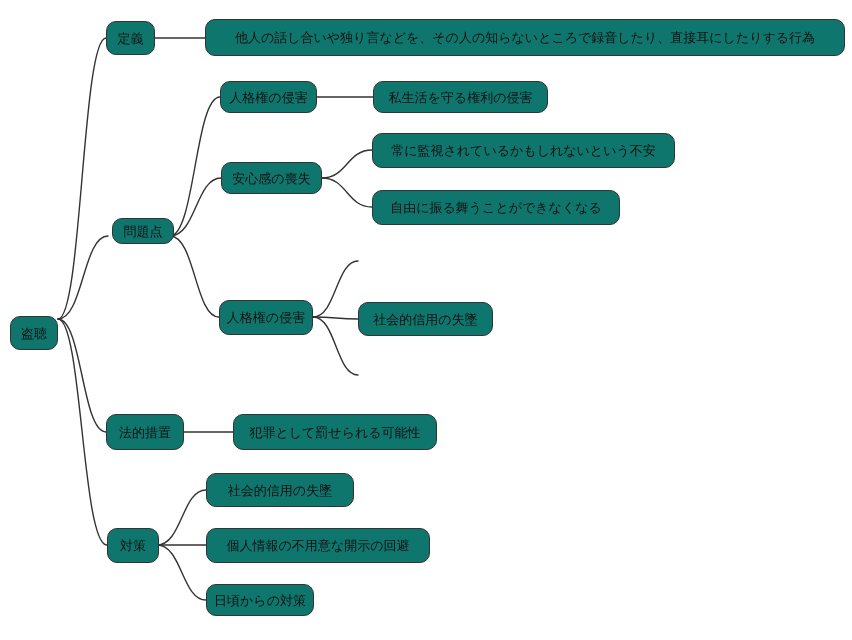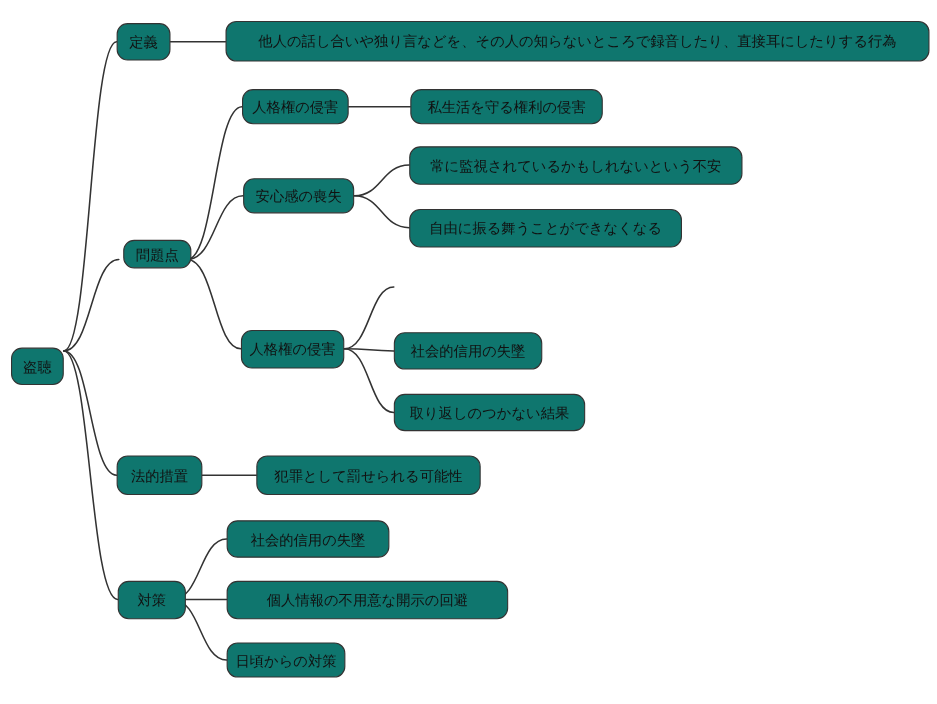--- a/index.html
+++ b/index.html
@@ -106,41 +106,38 @@
 
   <div class="node" style="left:219px;top:300px;width:94px;height:35px">
     <span class="lbl">人格権の侵害</span>
   </div>
 
 
   <div class="node" style="left:358px;top:302px;width:135px;height:34px">
     <span class="lbl">社会的信用の失墜</span>
   </div>
 
-  <div class="node" style="left:358px;top:358px;width:174px;height:34px">
-    <span class="lbl">取り返しのつかない結果</span>
-  </div>
 
   <div class="node" style="left:233px;top:414px;width:204px;height:36px">
     <span class="lbl">犯罪として罰せられる可能性</span>
   </div>
 
   <div class="node" style="left:106px;top:414px;width:78px;height:36px">
     <span class="lbl">法的措置</span>
   </div>
 
-  <div class="node" style="left:107px;top:528px;width:62px;height:35px">
+  <div class="node" style="left:107px;top:528px;width:52px;height:35px">
     <span class="lbl">対策</span>
   </div>
 
   <div class="node" style="left:206px;top:473px;width:148px;height:34px">
     <span class="lbl">社会的信用の失墜</span>
   </div>
 
-  <div class="node" style="left:206px;top:528px;width:256px;height:35px">
+  <div class="node" style="left:206px;top:528px;width:224px;height:35px">
     <span class="lbl">個人情報の不用意な開示の回避</span>
   </div>
 
   <div class="node" style="left:206px;top:584px;width:108px;height:32px">
     <span class="lbl">日頃からの対策</span>
   </div>
 
 </div>
 
 </body></html>

